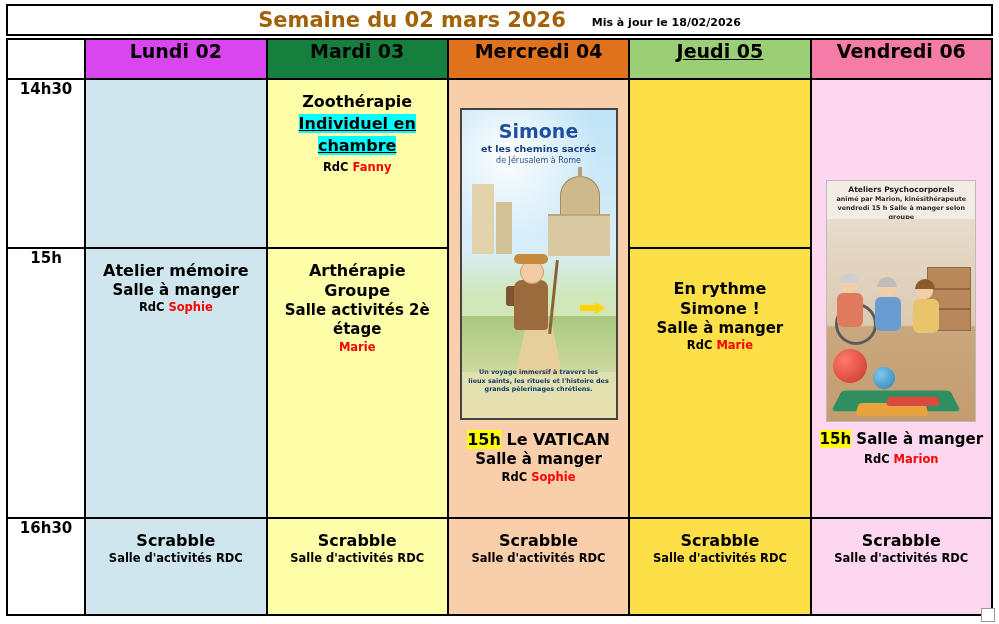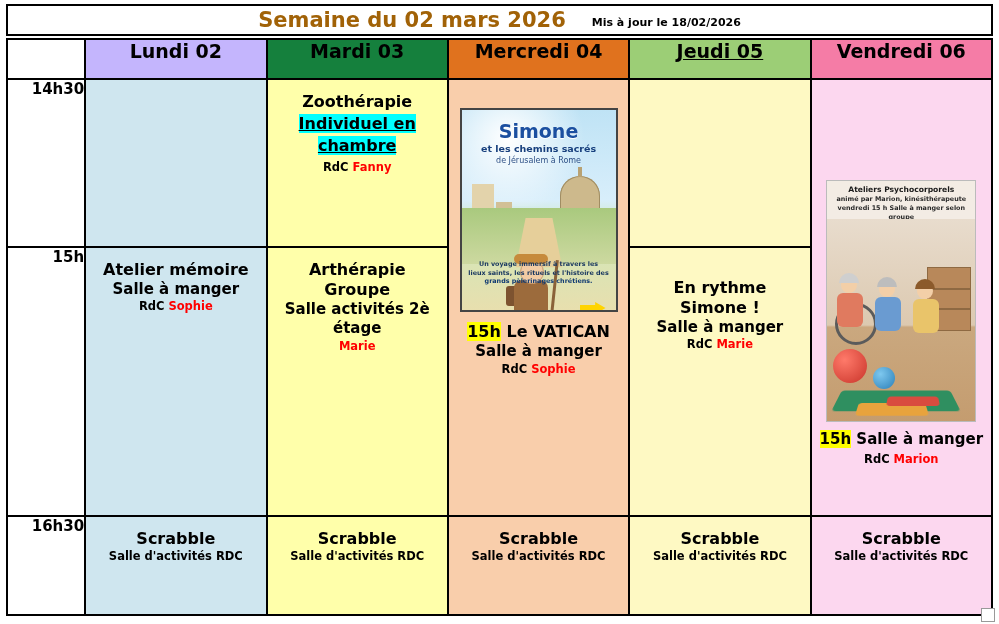--- a/index.html
+++ b/index.html
@@ -66,40 +66,40 @@
 
   thead th {
     height: 38px;
     text-align: center;
     vertical-align: middle;
     font-family: "DejaVu Sans", sans-serif;
     font-size: 19px;
     font-weight: bold;
     color: #000;
   }
-  .hd-lundi    { background: #c4b5fd; }
+  .hd-lundi    { background: #d946ef; }
   .hd-mardi    { background: #15803d; }
   .hd-mercredi { background: #e0721e; }
   .hd-jeudi    { background: #9cce76; text-decoration: underline; }
   .hd-vendredi { background: #f57ca6; }
 
   .time-cell {
     background: #ffffff;
-    text-align: right;
+    text-align: center;
     vertical-align: top;
     padding: 5px 0 0 6px;
     font-family: "DejaVu Sans", sans-serif;
     font-size: 15px;
     font-weight: bold;
     color: #000;
   }
   .bg-lundi    { background: #cfe6ef; }
   .bg-mardi    { background: #ffffaa; }
   .bg-mercredi { background: #f9ceab; }
-  .bg-jeudi    { background: #fef9c3; margin-top: 40px; }
+  .bg-jeudi    { background: #fde047; margin-top: 40px; }
   .bg-vendredi { background: #fcd7ef; }
 
   .cell-inner {
     width: 100%;
     height: 100%;
     box-sizing: border-box;
     padding: 12px 4px;
     text-align: center;
     font-family: "DejaVu Sans", sans-serif;
   }
@@ -131,21 +131,21 @@
     text-decoration: underline;
   }
   .hl-yellow {
     background: #ffff00;
     color: #000;
   }
 
   
   .poster-simone {
     width: 158px;
-    height: 204px;
+    height: 312px;
     margin: 16px auto 10px auto;
     border: 2px solid #444;
     box-sizing: border-box;
     position: relative;
     overflow: hidden;
     background: linear-gradient(#bfe3f5 0%, #d8eefb 45%, #cfe7b9 60%, #e8dfae 100%);
   }
   .ps-sky-glow {
     position: absolute; left: 0; top: 0; width: 100%; height: 48%;
     background: radial-gradient(circle at 30% 30%, #ffffff 0%, rgba(255,255,255,0) 60%);

